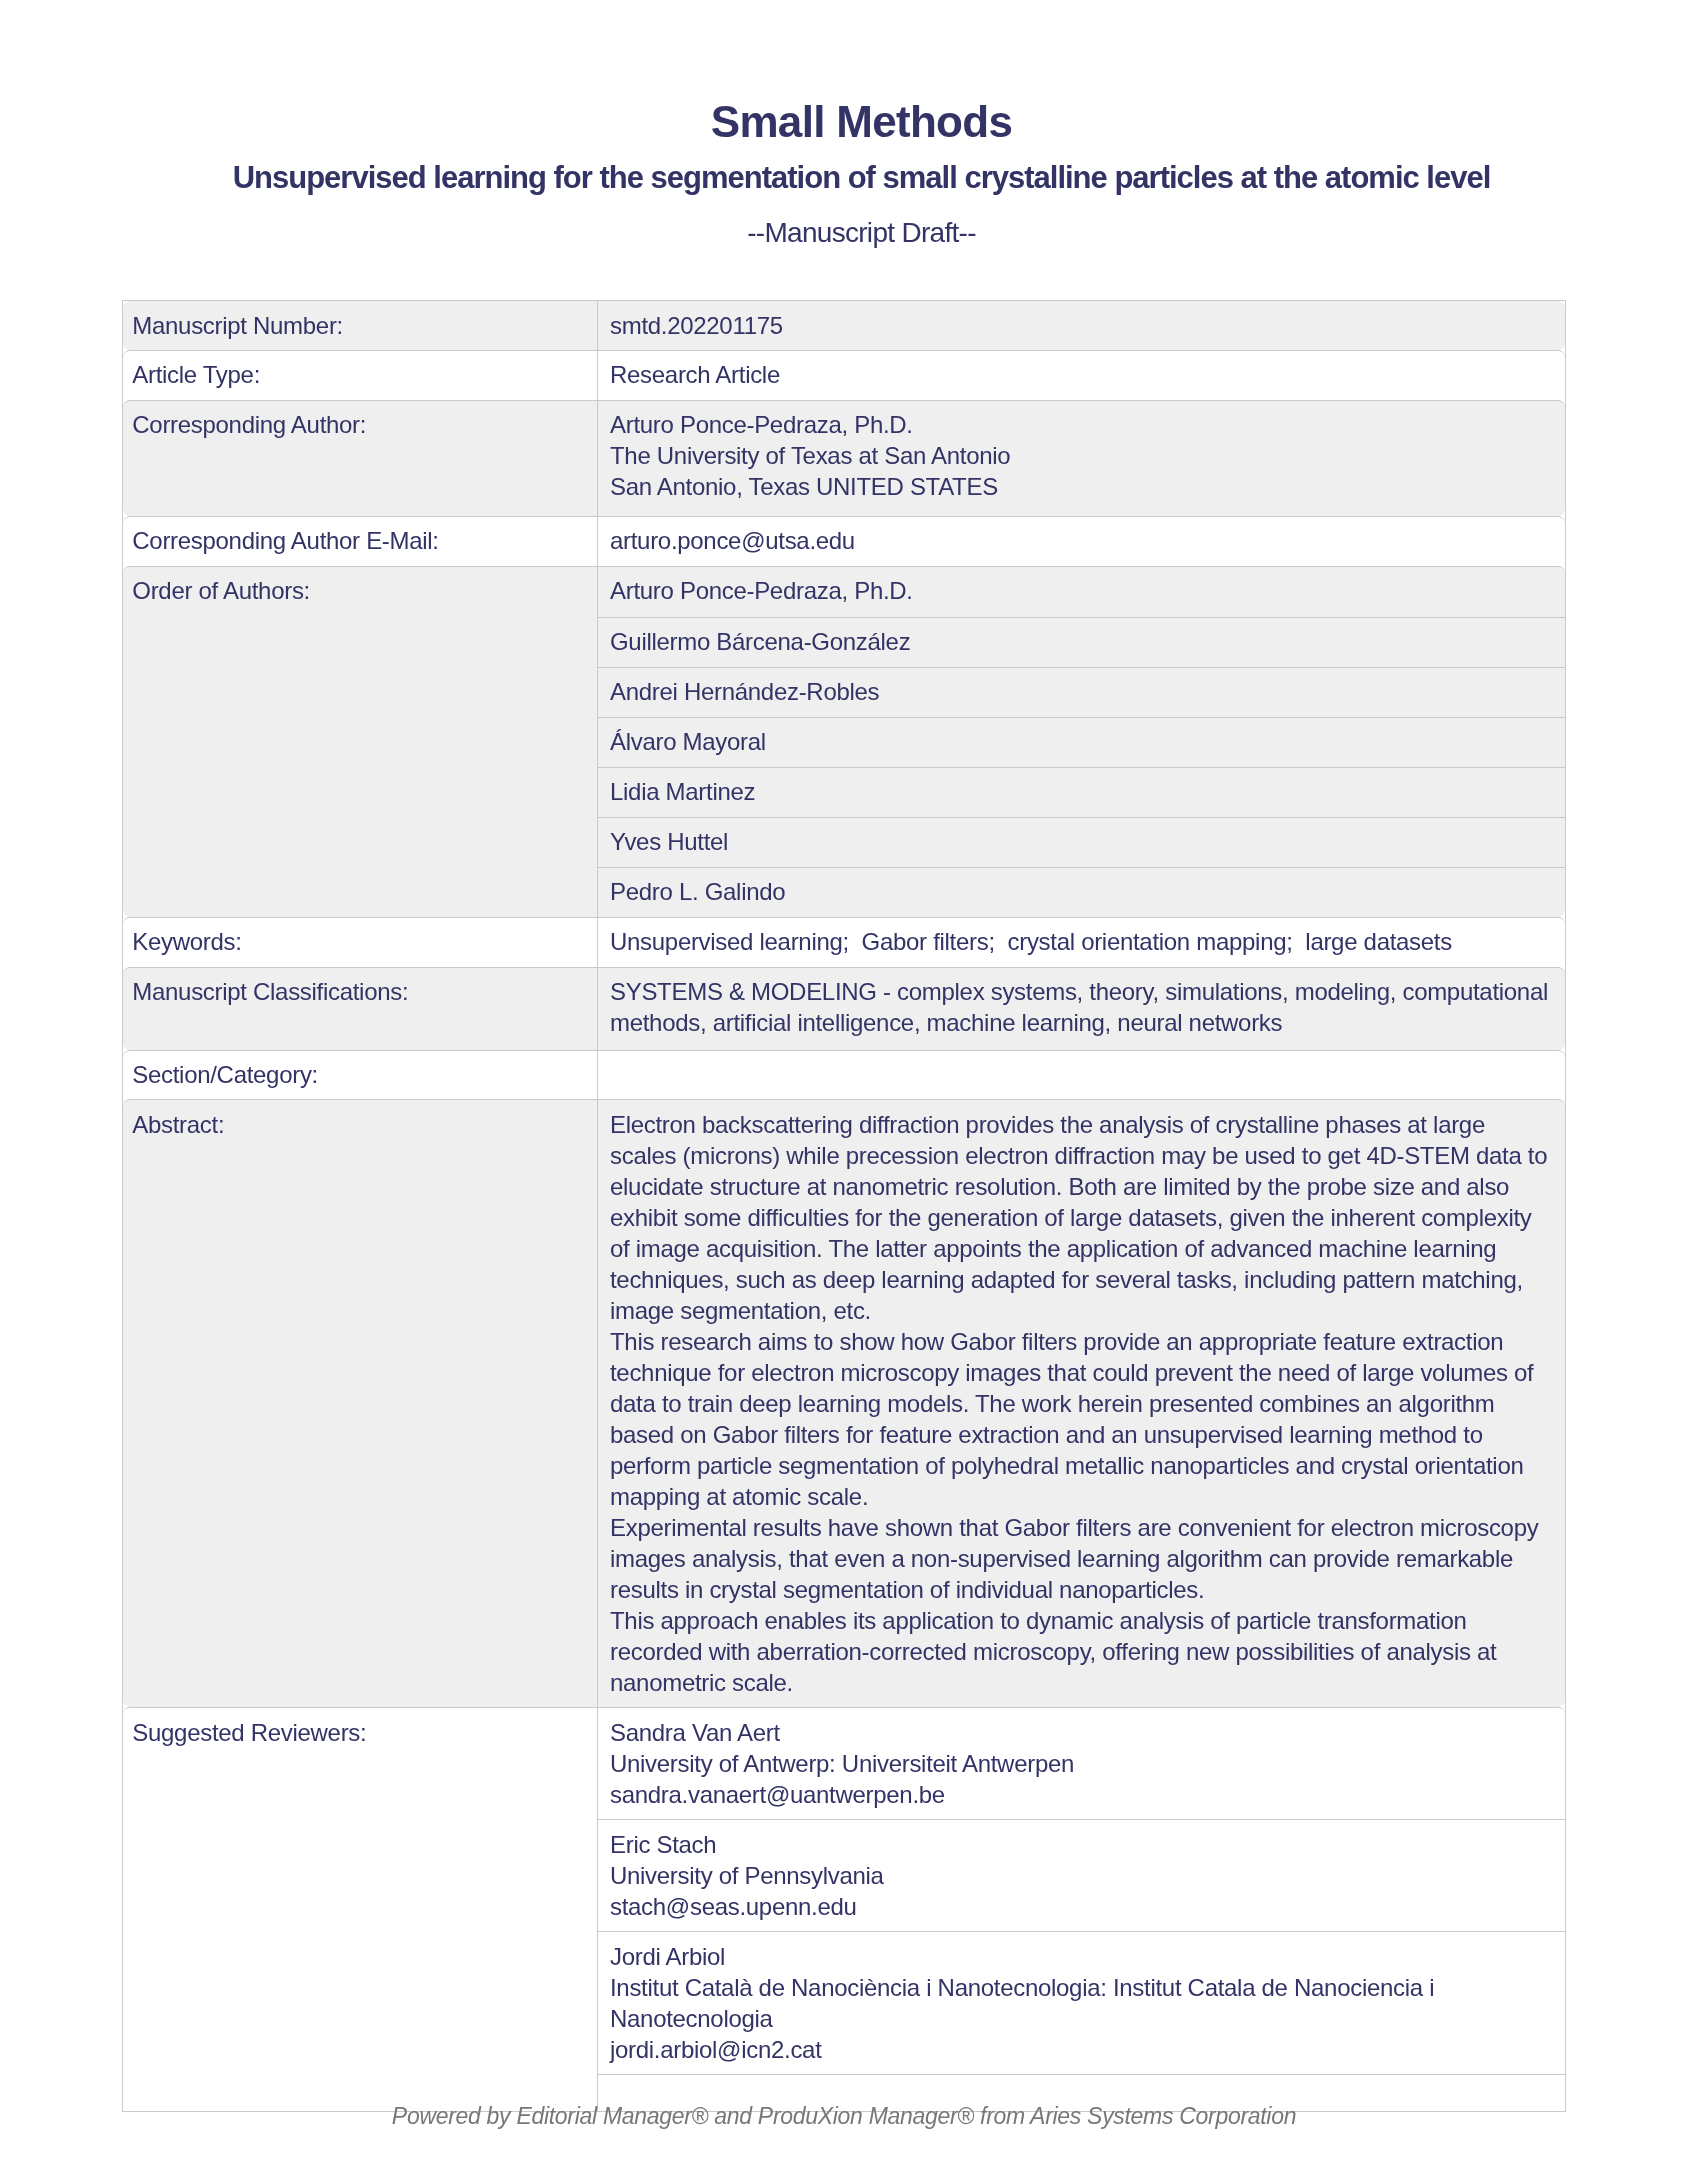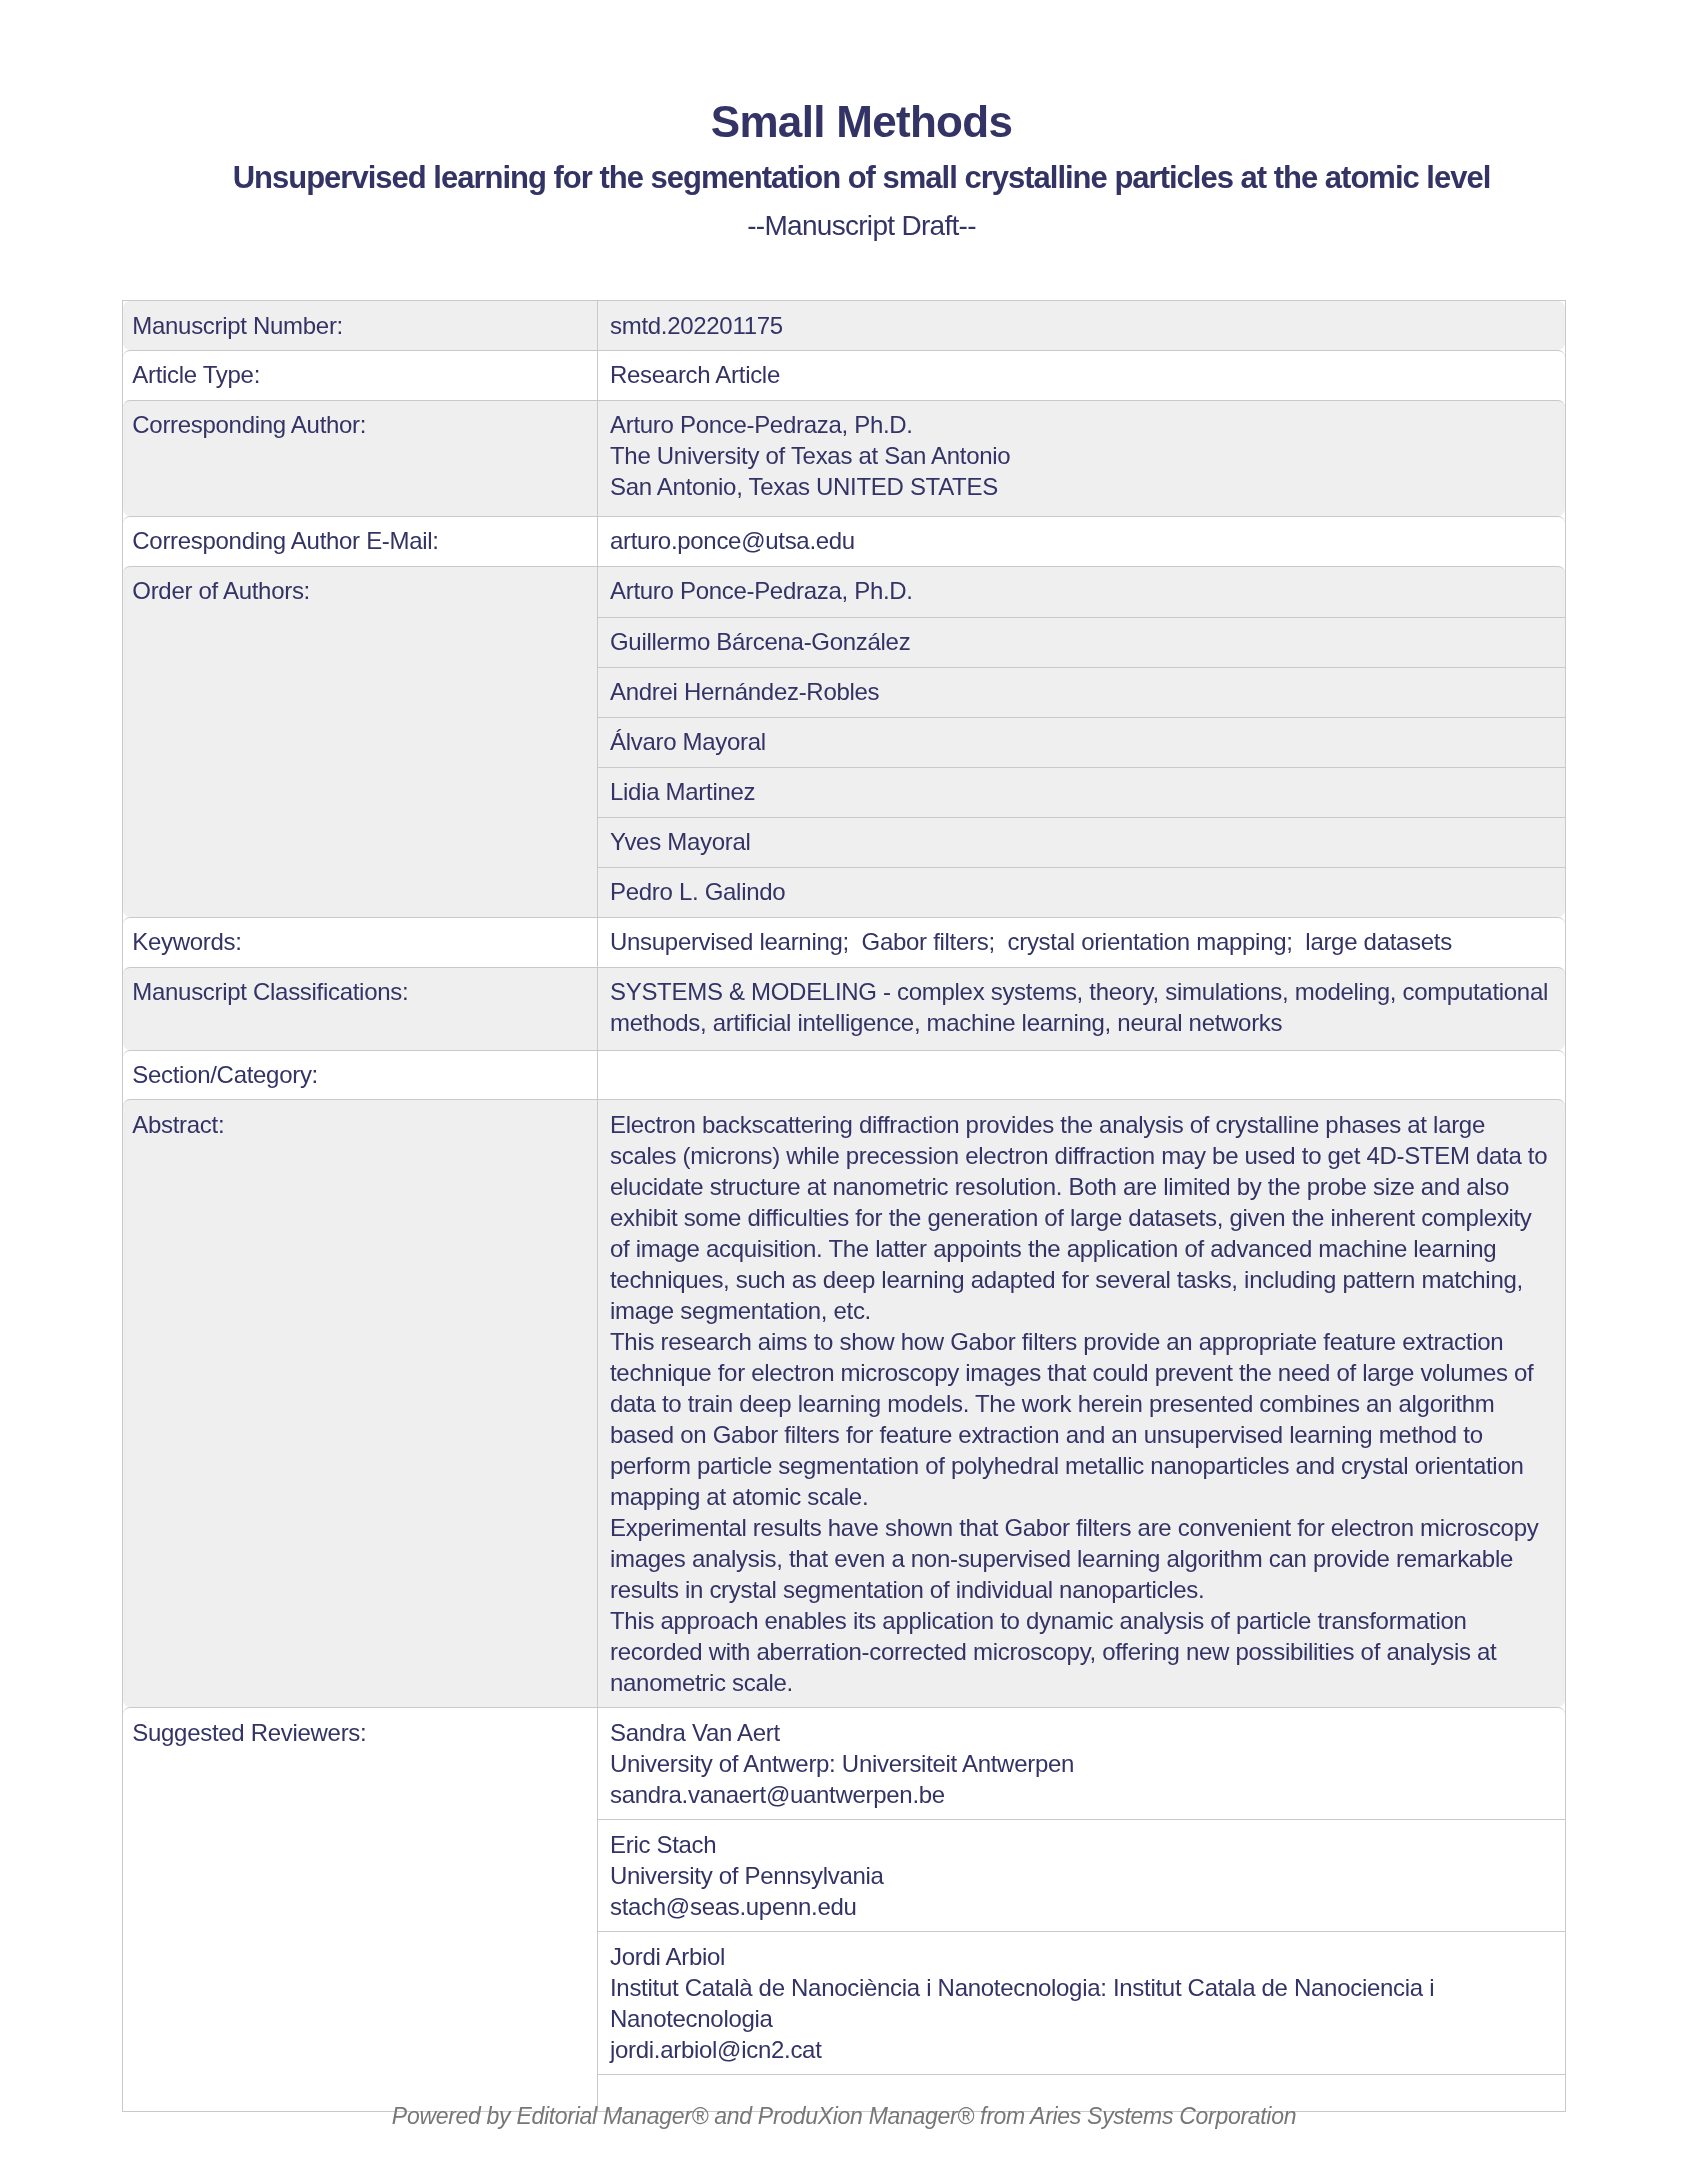--- a/index.html
+++ b/index.html
@@ -32,21 +32,21 @@
   }
   .paper-title {
     margin-top: 9.3px;
     font-size: 31px;
     font-weight: bold;
     letter-spacing: -1px;
     line-height: 38px;
     color: #333366;
   }
   .draft-label {
-    margin-top: 11px;
+    margin-top: 18px;
     font-size: 28px;
     font-weight: normal;
     letter-spacing: -0.7px;
     line-height: 36px;
     color: #333366;
   }
 
   
   .doc-table {
     position: absolute;
@@ -148,21 +148,21 @@
     </div>
 
     <div class="row alt">
       <div class="cell label">Order of Authors:</div>
       <div class="value-stack">
         <div class="subcell h-author">Arturo Ponce-Pedraza, Ph.D.</div>
         <div class="subcell h-author">Guillermo Bárcena-González</div>
         <div class="subcell h-author">Andrei Hernández-Robles</div>
         <div class="subcell h-author">Álvaro Mayoral</div>
         <div class="subcell h-author">Lidia Martinez</div>
-        <div class="subcell h-author">Yves Mayoral</div>
+        <div class="subcell h-author">Yves Huttel</div>
         <div class="subcell h-author">Pedro L. Galindo</div>
       </div>
     </div>
 
     <div class="row h-single">
       <div class="cell label">Keywords:</div>
       <div class="cell value">Unsupervised learning;  Gabor filters;  crystal orientation mapping;  large datasets</div>
     </div>
 
     <div class="row alt h-class">

